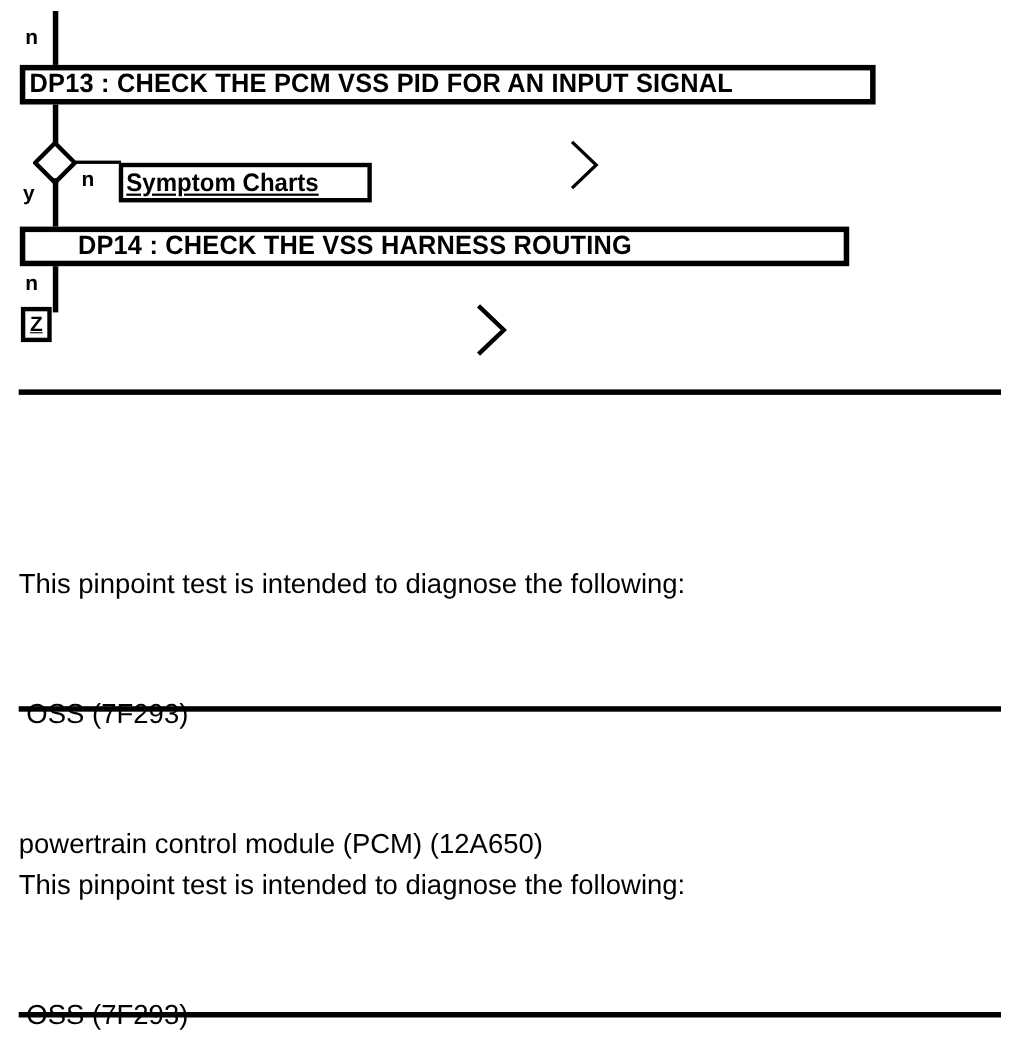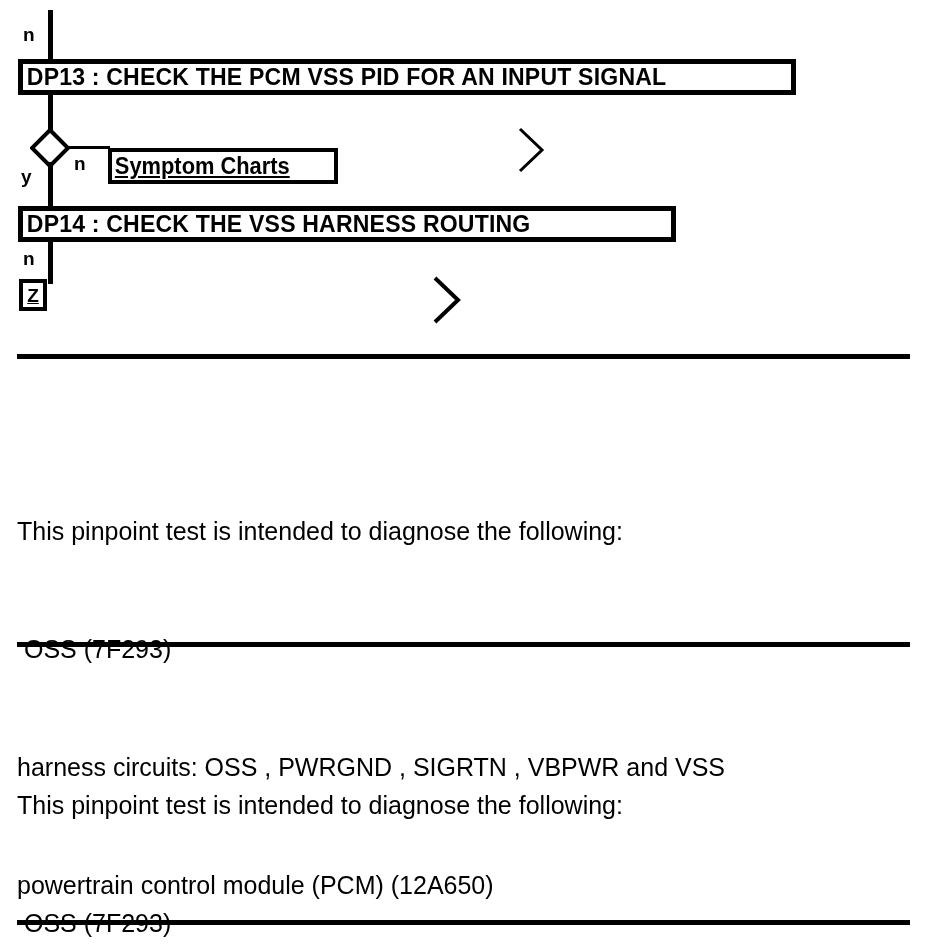--- a/index.html
+++ b/index.html
@@ -161,21 +161,21 @@
     </div>
 
     <div class="chevron" style="left:516px; top:125px;">
       <svg width="34" height="50" viewBox="0 0 34 50">
         <polyline points="4,4 26,25 4,46" fill="none" stroke="#000000" stroke-width="3"></polyline>
       </svg>
     </div>
 
     <div class="vline" style="left:48px; top:162px; height:48px;"></div>
 
-    <div class="step-box" style="left:18px; top:206px; width:658px; height:36px;">
+    <div class="step-box" style="left:18px; top:206px; width:754px; height:36px;padding-left:44px;">
       <span class="step-text">DP14 : CHECK THE VSS HARNESS ROUTING</span>
     </div>
 
     <div class="vline" style="left:48px; top:242px; height:42px;"></div>
     <div class="branch-label" style="left:23px; top:249px;">n</div>
 
     <div class="conn-box" style="left:19px; top:279px; width:28px; height:32px;">
       <span class="conn-text">Z</span>
     </div>
 
@@ -185,21 +185,20 @@
       </svg>
     </div>
 
   </div>
 
   <div class="rule" style="left:17px; top:354px; width:893px; height:5px;"></div>
 
   <div class="prose" style="left:17px; top:430px; width:893px;">
     <span class="pline">This pinpoint test is intended to diagnose the following:</span>
     <span class="pline"> OSS (7F293)</span>
-    <span class="pline">harness circuits: OSS , PWRGND , SIGRTN , VBPWR and VSS</span>
     <span class="pline">powertrain control module (PCM) (12A650)</span>
   </div>
 
   <div class="rule" style="left:17px; top:642px; width:893px; height:5px;"></div>
 
   <div class="prose" style="left:17px; top:704px; width:893px;">
     <span class="pline">This pinpoint test is intended to diagnose the following:</span>
     <span class="pline"> OSS (7F293)</span>
     
     

